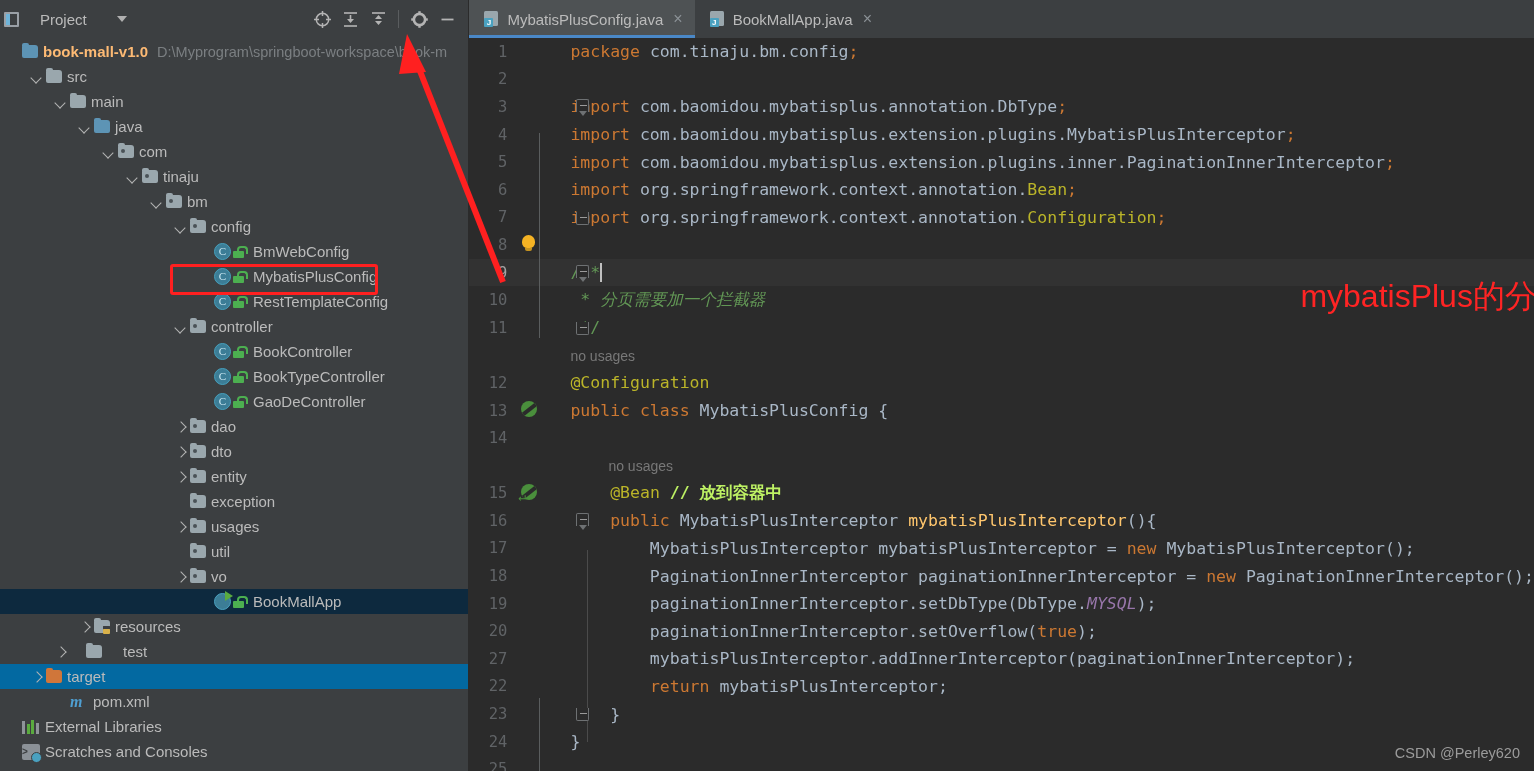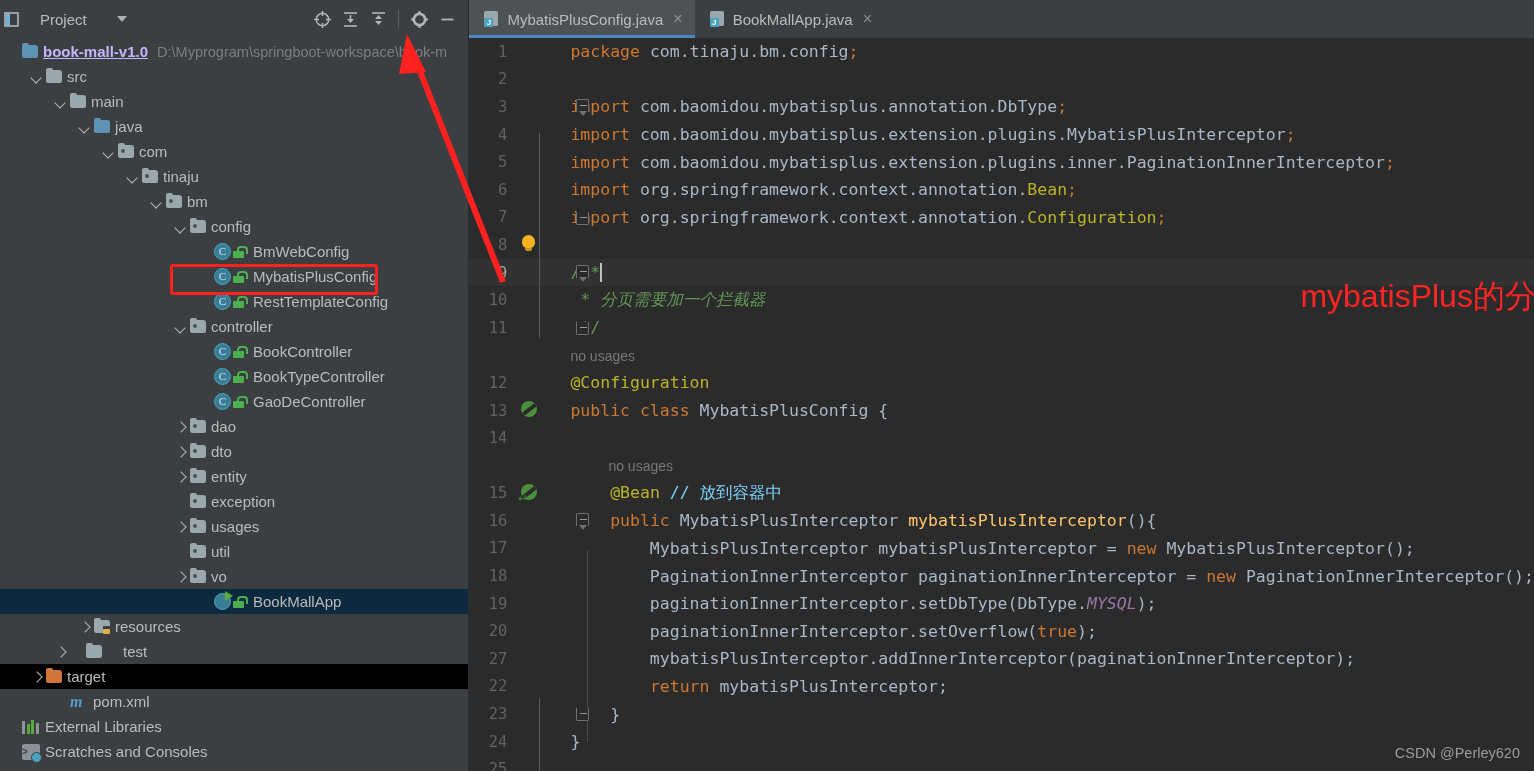--- a/index.html
+++ b/index.html
@@ -52,40 +52,40 @@
     flex: 1 1 auto; overflow: hidden;
     font-size: 15px; color: #bbbbbb;
     padding-top: 1px;
   }
   .row {
     height: 25px; display: flex; align-items: center;
     white-space: nowrap; position: relative;
     padding-right: 4px;
   }
   .row.sel { background: #0d293e; }
-  .row.hov { background: #000000; }
+  .row.hov { background: #0369a1; }
   .arrow {
     width: 14px; height: 14px; flex: 0 0 14px;
     position: relative; margin-right: 2px;
   }
   .arrow.down::before {
     content: ""; position: absolute; left: 2px; top: 4px;
     width: 7px; height: 7px;
     border-right: 1.6px solid #b4b4b4; border-bottom: 1.6px solid #b4b4b4;
     transform: rotate(45deg);
   }
   .arrow.right::before {
     content: ""; position: absolute; left: 3px; top: 3px;
     width: 7px; height: 7px;
     border-right: 1.6px solid #b4b4b4; border-bottom: 1.6px solid #b4b4b4;
     transform: rotate(-45deg);
   }
   .ic { flex: 0 0 auto; margin-right: 5px; display: inline-flex; align-items: center; }
   .lbl { color: #bbbbbb; }
-  .lbl.bold { font-weight: bold; color: #c4b5fd; text-decoration: underline; }
+  .lbl.bold { font-weight: bold; color: #fdba74; }
   .path { color: #7b7f82; font-size: 14.5px; margin-left: 9px; }
 
   
   .ico-folder {
     width: 16px; height: 13px; background: #9aa7ad; border-radius: 1.5px 3px 2px 2px;
     position: relative;
   }
   .ico-folder::before {
     content:""; position:absolute; left:0; top:-2.5px; width: 7px; height: 3px;
     background:#9aa7ad; border-radius: 2px 2px 0 0;
@@ -240,21 +240,21 @@
   .foldm.close::before {
     content:""; position:absolute; left:2.5px; top:5px; width:7px; height:1px; background:#9a9a9a;
   }
 
   
   .kw   { color: #cc7832; }
   .typ  { color: #a9b7c6; }
   .plain{ color: #a9b7c6; }
   .ann  { color: #bbb529; }
   .meth { color: #ffc66d; }
-  .cmt  { color: #7dd3fc; }
+  .cmt  { color: #bef264; font-weight: bold; }
   .jdoc { color: #629755; }
   .jdoc-i { color: #629755; font-style: italic; }
   .stat { color: #9876aa; font-style: italic; }
   .semi { color: #cc7832; }
 
   .nousages {
     color: #787878; font-size: 14px;
     font-family: "Liberation Sans", sans-serif;
   }
 

